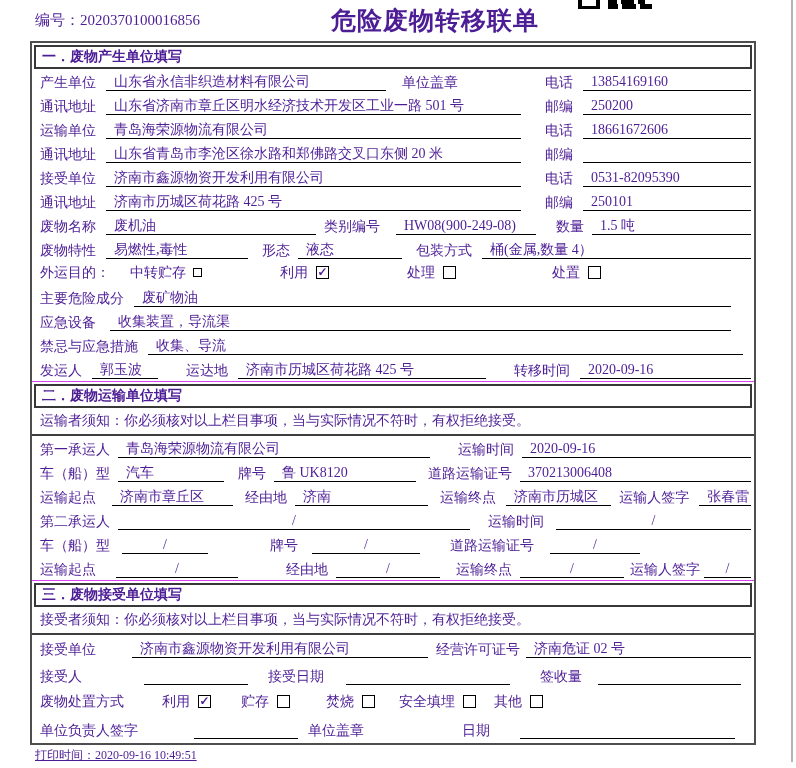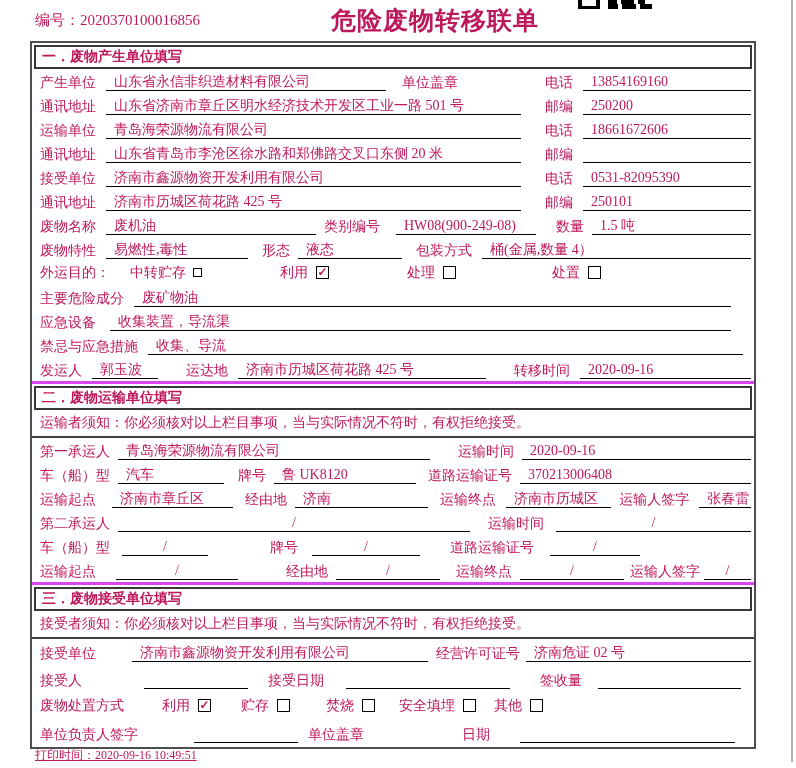--- a/index.html
+++ b/index.html
@@ -1,27 +1,27 @@
 <!DOCTYPE html>
 <html><head>
 <meta charset="utf-8">
 <style>
   html,body{margin:0;padding:0;background:#fff;}
   .page{position:relative;width:796px;height:768px;background:#ffffff;overflow:hidden;
-        font-family:"Liberation Serif","DejaVu Serif",serif;color:#be185d;}
+        font-family:"Liberation Serif","DejaVu Serif",serif;color:#4c1d95;}
   .doc-number{position:absolute;left:35px;top:11px;font-size:15px;white-space:nowrap;}
   .doc-title{position:absolute;left:331px;top:4px;font-size:25px;font-weight:bold;letter-spacing:1px;white-space:nowrap;}
   .qr{position:absolute;left:578px;top:0;width:78px;height:9px;}
   .qr i{position:absolute;background:#000;display:block;}
   .edge-line{position:absolute;left:791px;top:0;width:2px;height:762px;background:#b4b4b4;}
   .form{position:absolute;left:30px;top:41px;width:726px;box-sizing:border-box;border:2px solid #4e4e4e;background:#fff;}
   .sec-head{box-sizing:border-box;margin:2px 2px 0 2px;border:2px solid #383838;height:24px;line-height:20px;
             font-weight:bold;font-size:14px;padding-left:6px;}
   .notice{box-sizing:border-box;height:28px;line-height:26px;border-bottom:2px solid #3e3e3e;font-size:14px;padding-left:8px;}
-  .rows{border-bottom:3px solid #d946ef;}
+  .rows{border-bottom:1px solid #d946ef;}
   .rows:last-child{border-bottom:none;}
   .row{display:flex;align-items:flex-end;height:24px;box-sizing:border-box;padding:0 3px 2px 8px;font-size:14px;}
   .rows3 .row{height:27px;padding-bottom:4px;}
   .row.checks{align-items:center;padding-bottom:2px;}
   .lbl{white-space:nowrap;line-height:17px;}
   .val{border-bottom:1px solid #000;margin-left:10px;padding:0 2px 0 8px;white-space:nowrap;line-height:17px;
        min-height:17px;box-sizing:border-box;overflow:hidden;}
   .val.ctr{text-align:center;padding-left:2px;}
   .grow{flex:1 1 auto;}
   .ck{display:inline-flex;align-items:center;}

